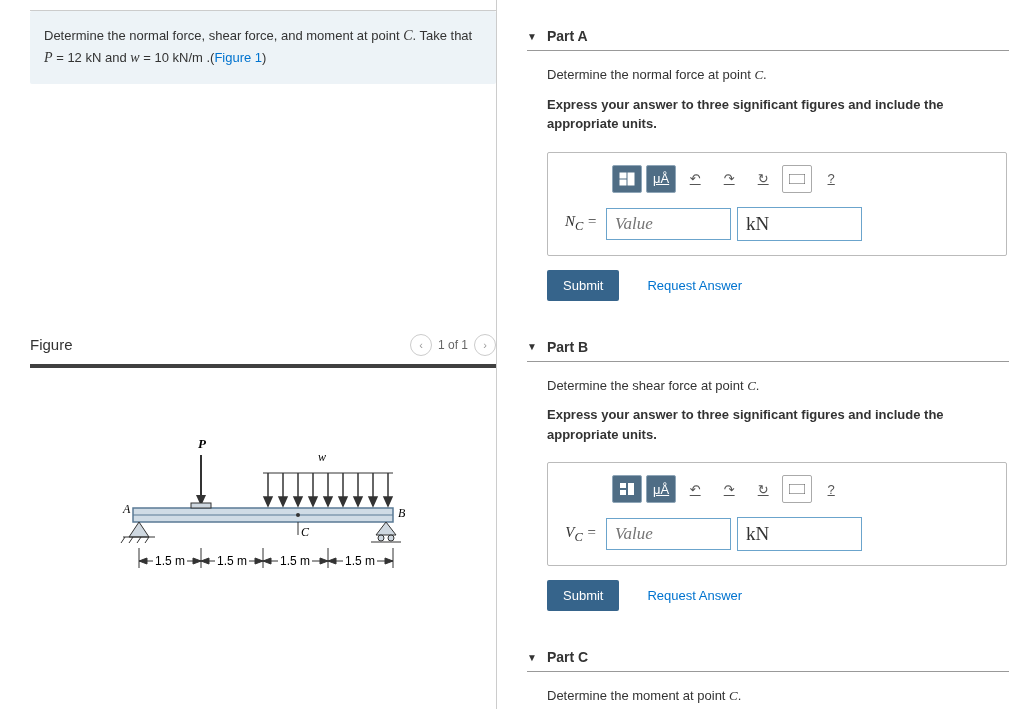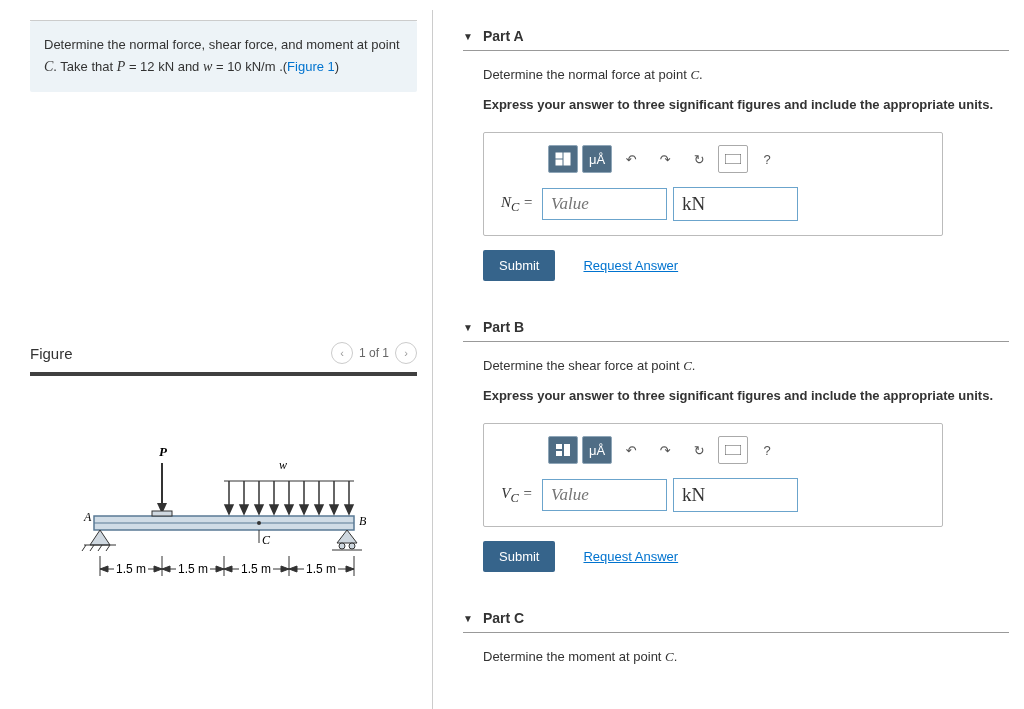--- a/index.html
+++ b/index.html
@@ -1,48 +1,48 @@
 <!DOCTYPE html>
 <html><head>
 <meta charset="utf-8">
 <style>
 * { box-sizing: border-box; margin: 0; padding: 0; }
 body { font-family: Arial, Helvetica, sans-serif; font-size: 13px; color: #333; background: #fff; }
 .container { display: flex; width: 1024px; height: 709px; }
-.left-col { width: 433px; padding: 10px 15px 10px 30px; border-right: 1px solid #ccc; position: relative; margin-top: 10px; }
+.left-col { width: 497px; padding: 10px 0 10px 30px; border-right: 1px solid #ccc; position: relative; }
 .right-col { flex: 1; padding: 20px 15px 10px 30px; overflow: hidden; }
 .problem-box { background: #edf3f7; padding: 14px 14px; margin-bottom: 20px; border-radius: 2px; line-height: 1.6; }
 .problem-box .italic { font-style: italic; font-family: 'Times New Roman', serif; font-size: 14px; }
 .figure-link { color: #0073cf; cursor: pointer; }
 .figure-section { margin-top: 250px; }
 .figure-header { display: flex; justify-content: space-between; align-items: center; padding-bottom: 8px; border-bottom: 4px solid #404040; }
 .figure-title { font-size: 15px; color: #333; }
 .pager { display: flex; align-items: center; gap: 6px; font-size: 12px; color: #666; }
 .pager-btn { width: 22px; height: 22px; border: 1px solid #ccc; border-radius: 50%; display: flex; align-items: center; justify-content: center; background: #fff; cursor: pointer; color: #999; font-size: 11px; }
 .figure-image { margin-top: 45px; display: flex; justify-content: center; }
 .part-section { margin-bottom: 30px; }
 .part-header { display: flex; align-items: center; padding: 8px 0 6px 0; border-bottom: 1px solid #999; margin-bottom: 14px; cursor: pointer; }
 .part-header .caret { margin-right: 10px; font-size: 10px; }
 .part-header .title { font-size: 14px; font-weight: bold; }
 .part-body { padding-left: 20px; }
 .part-prompt { margin-bottom: 10px; line-height: 1.5; }
 .part-prompt .italic { font-style: italic; font-family: 'Times New Roman', serif; }
 .part-instr { font-weight: bold; margin-bottom: 18px; line-height: 1.5; }
 .answer-box { border: 1px solid #bbb; border-radius: 2px; padding: 12px 14px 14px 14px; width: 460px; background: #fff; }
 .toolbar { display: flex; gap: 4px; align-items: center; margin-bottom: 14px; margin-left: 50px; }
-.tool-btn { height: 28px; min-width: 30px; border: 1px solid #8fa6b8; background: #4f6d85; color: #fff; display: flex; align-items: center; justify-content: center; border-radius: 2px; cursor: pointer; font-size: 13px; padding: 0 6px; }
+.tool-btn { height: 28px; min-width: 30px; border: 1px solid #8fa6b8; background: #4f6d85; color: #fff; display: flex; align-items: center; justify-content: center; border-radius: 2px; cursor: pointer; font-size: 13px; padding: 0 6px; text-decoration: underline; }
 .tool-btn.light { background: #fff; color: #555; border: none; }
 .tool-btn.light-b { background: #fff; color: #555; border: 1px solid #aaa; }
 .answer-row { display: flex; align-items: center; gap: 6px; }
 .answer-label { font-style: italic; font-family: 'Times New Roman', serif; font-size: 15px; min-width: 38px; text-align: center; }
 .answer-input { width: 125px; height: 32px; border: 1px solid #6ba4cc; font-style: italic; font-size: 17px; font-family: 'Times New Roman', serif; color: #999; padding: 0 8px; }
 .unit-input { width: 125px; height: 34px; border: 1px solid #6ba4cc; font-size: 19px; font-family: 'Times New Roman', serif; color: #333; padding: 0 8px; }
 .submit-row { margin-top: 14px; display: flex; align-items: center; gap: 28px; }
 .submit-btn { background: #36648b; color: #fff; border: none; padding: 8px 16px; font-size: 13px; cursor: pointer; border-radius: 2px; }
-.req-answer { color: #0073cf; text-decoration: underline; cursor: pointer; font-size: 13px; }
+.req-answer { color: #0073cf; cursor: pointer; font-size: 13px; }
 .top-rule { border-top: 1px solid #ccc; margin-bottom: 0; }
 .beam-svg { width: 320px; height: 180px; }
 </style>
 </head>
 <body>
 
 <div class="container">
   <div class="left-col">
     <div class="top-rule"></div>
     <div class="problem-box">

